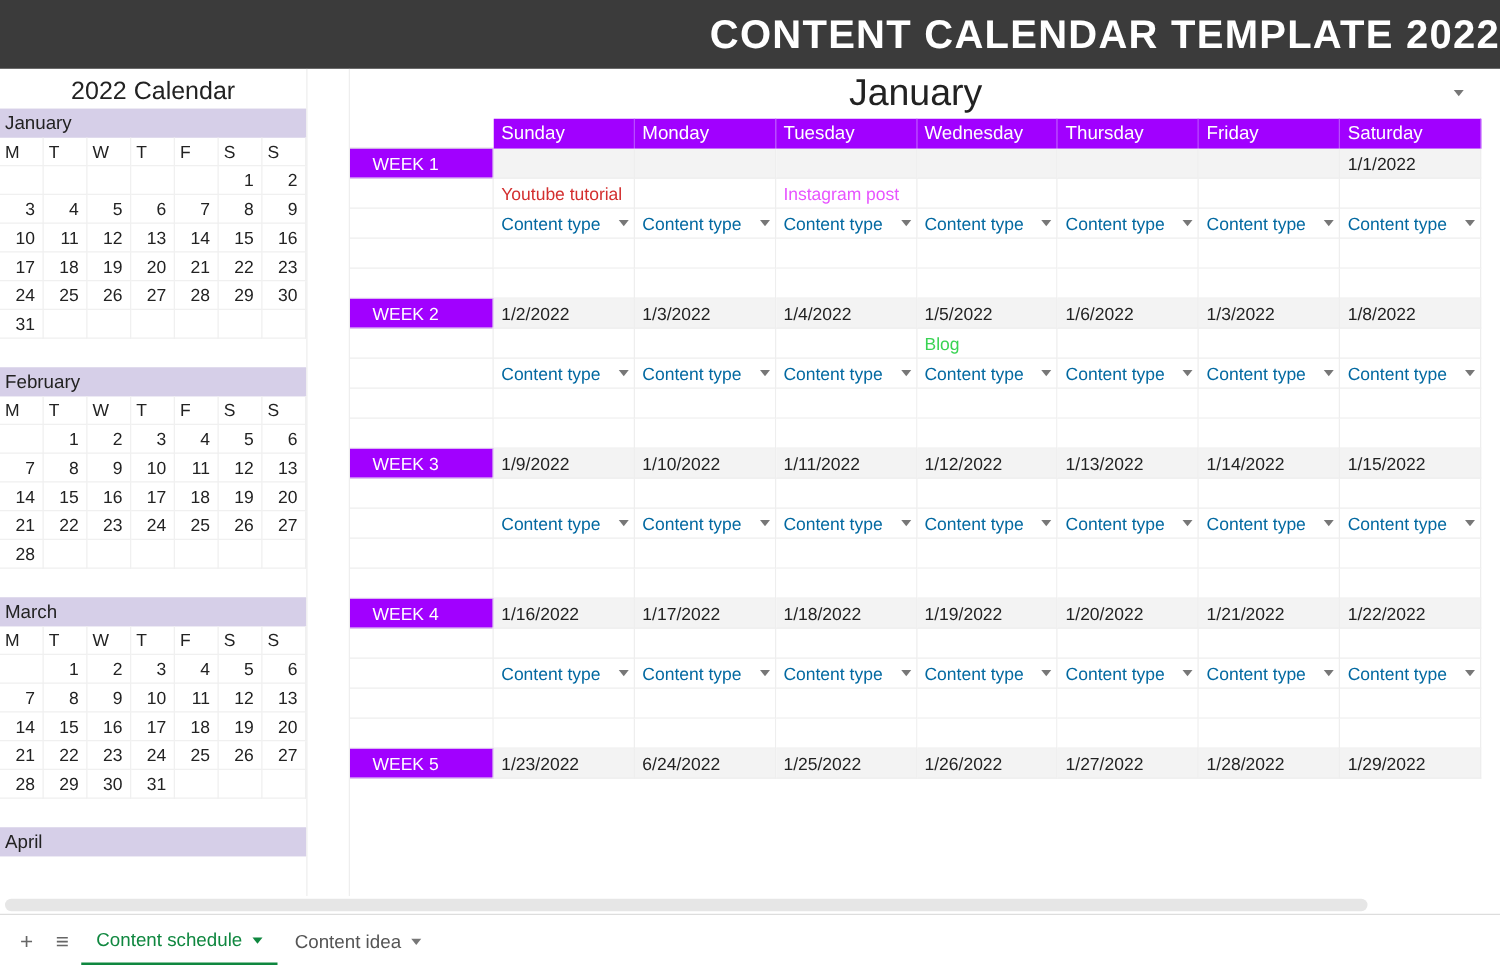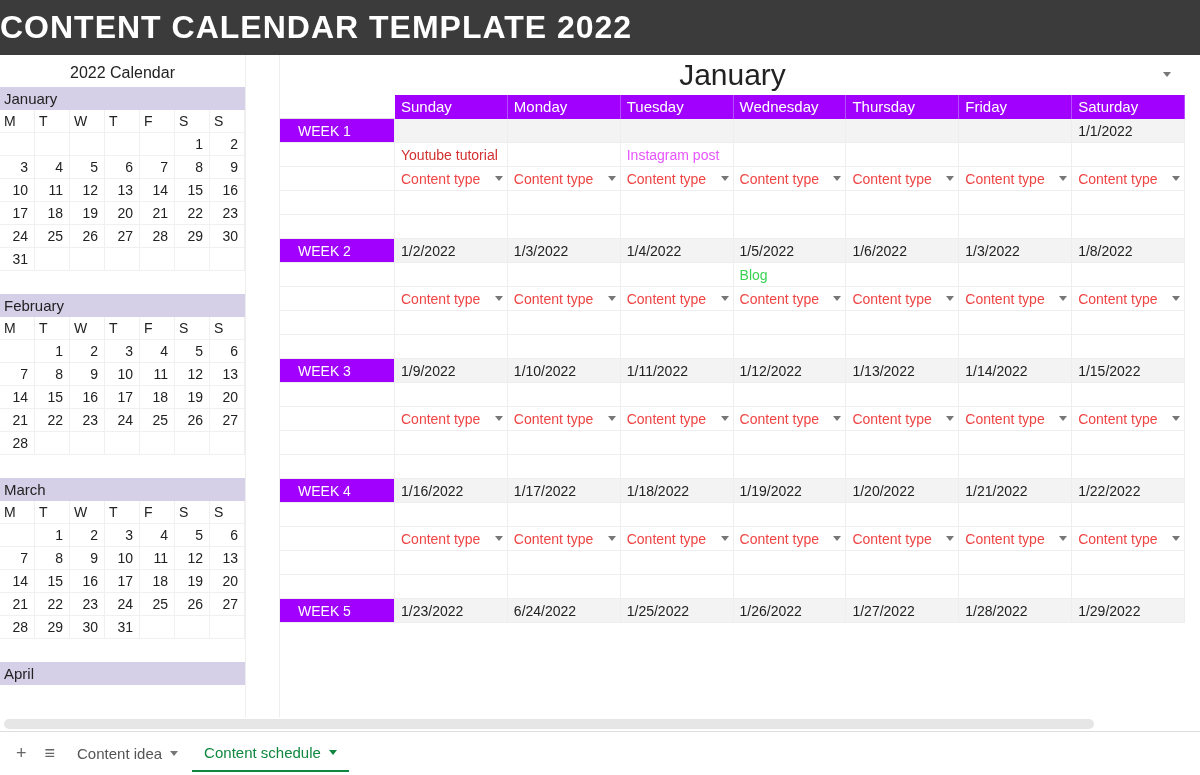--- a/index.html
+++ b/index.html
@@ -1,29 +1,29 @@
 <!DOCTYPE html>
 <html><head>
 <meta charset="utf-8">
 <style>
   * { box-sizing: border-box; margin: 0; padding: 0; }
   html, body { height: 100%; font-family: Arial, sans-serif; font-size: 14px; color: #222; }
   body { display: flex; flex-direction: column; overflow: hidden; }
 
   
-  .titlebar { background: #3b3b3b; color: #fff; text-align: left; font-size: 32px; font-weight: 700; letter-spacing: 1px; line-height: 55px; height: 55px; }
+  .titlebar { background: #3b3b3b; color: #fff; text-align: right; font-size: 32px; font-weight: 700; letter-spacing: 1px; line-height: 55px; height: 55px; }
 
   
   .main { flex: 1; display: flex; overflow: hidden; }
   .sidebar { width: 246px; min-width: 246px; border-right: 1px solid #eee; overflow: hidden; }
   .spacer-col { width: 34px; min-width: 34px; border-right: 1px solid #eee; }
   .content { flex: 1; overflow-x: auto; overflow-y: hidden; }
 
   
-  .side-title { text-align: center; font-size: 16px; line-height: 28px; margin-top: 4px; }
+  .side-title { text-align: center; font-size: 20px; line-height: 28px; margin-top: 4px; }
   .mini-month-label { background: #d6cfe8; border-top: 1px solid #d6cfe8; border-bottom: 1px solid #d6cfe8; padding: 2px 4px; font-size: 15px; }
   .mini-grid { display: grid; grid-template-columns: repeat(7, 1fr); font-size: 14px; }
   .mini-cell { height: 23px; line-height: 23px; text-align: right; padding-right: 6px; border-right: 1px solid #f0f0f0; border-bottom: 1px solid #f0f0f0; }
   .mini-cell.dow { text-align: left; padding-left: 4px; font-weight: 400; }
   .mini-spacer { height: 23px; }
 
   
   .content-inner { width: 905px; }
   .month-sel { position: relative; height: 40px; line-height: 40px; text-align: center; font-size: 30px; }
   .month-sel .chev { position: absolute; right: 14px; top: 17px; font-size: 12px; color: #777; }
@@ -34,21 +34,21 @@
 
   .row { display: flex; height: 24px; }
   .wk { width: 115px; line-height: 24px; border-bottom: 1px solid #eee; border-right: 1px solid #eee; }
   .wk.filled { background: #a100ff; color: #fff; padding-left: 18px; font-weight: 400; }
   .cell { flex:1; border-bottom: 1px solid #eee; border-right: 1px solid #eee; line-height: 24px; padding: 0 6px; white-space: nowrap; overflow: hidden; font-size: 14px; }
   .cell.date { text-align: left; background: #f3f3f3; }
   .cell.idea { text-align: left; color: #000; }
   .cell.idea.red { color: #d32f2f; }
   .cell.idea.pink { color: #e754ff; }
   .cell.idea.green { color: #39d353; }
-  .cell.type { position: relative; text-align: left; color: #ef4444; }
+  .cell.type { position: relative; text-align: left; color: #0369a1; }
   .cell.type .chev { position: absolute; right: 4px; top: 9px; }
   .row.gap .cell { background: #fff; }
 
   
   .chev { display: inline-block; width: 0; height: 0; border-left: 4px solid transparent; border-right: 4px solid transparent; border-top: 5px solid #777; }
 
   
   .hscroll { height: 14px; background: #fff; display: flex; align-items: center; }
   .hscroll-track { margin-left: 4px; height: 10px; width: 1090px; background: #e6e6e6; border-radius: 5px; }
 
@@ -455,21 +455,21 @@
   </div>
 </div>
 
 <div class="hscroll">
   <div class="hscroll-track"></div>
 </div>
 
 <div class="tabs">
   <span class="tab-btn icon-only">+</span>
   <span class="tab-btn icon-only">≡</span>
+  <span class="tab-btn active">
+    <span>Content schedule</span>
+    <span class="chev" style="border-top-color:#0f873f"></span>
+  </span>
   <span class="tab-btn">
     <span>Content idea</span>
     <span class="chev"></span>
   </span>
-  <span class="tab-btn active">
-    <span>Content schedule</span>
-    <span class="chev" style="border-top-color:#0f873f"></span>
-  </span>
 </div>
 
 </body></html>

